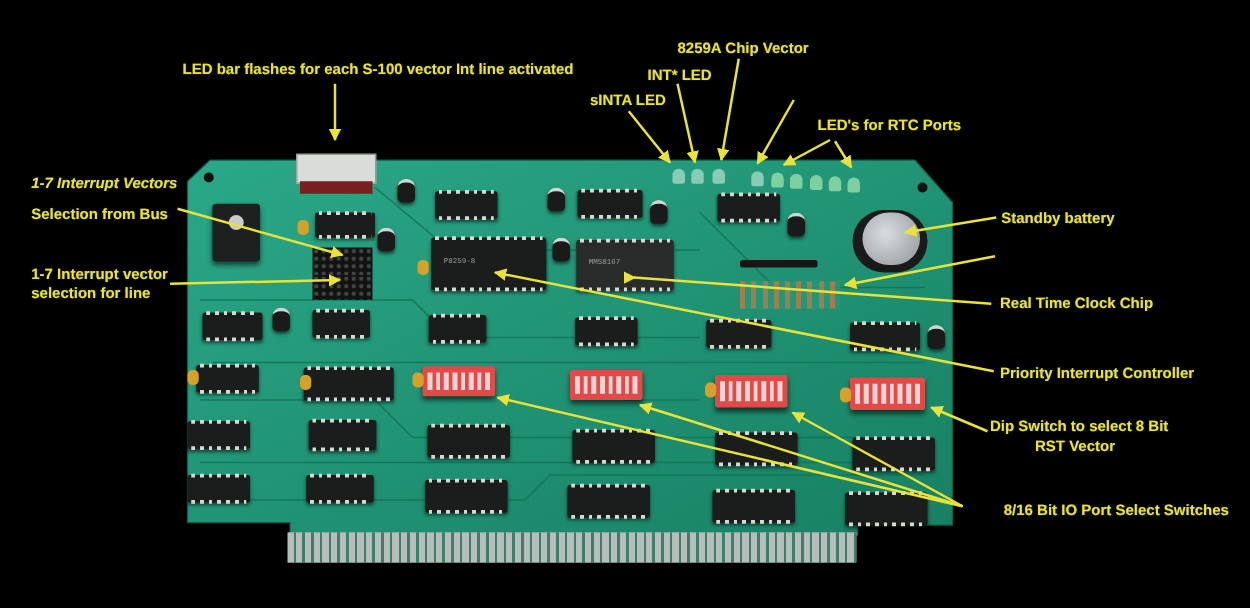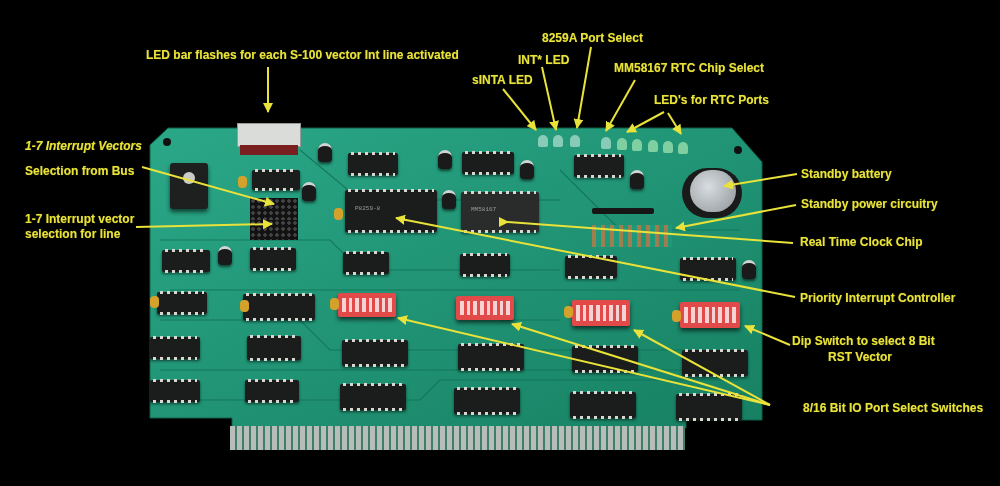--- a/index.html
+++ b/index.html
@@ -189,31 +189,29 @@
       <line x1="507" y1="222" x2="508" y2="222"></line>
       <line x1="795" y1="297" x2="396" y2="218"></line>
       <line x1="790" y1="345" x2="745" y2="326"></line>
       <line x1="770" y1="405" x2="398" y2="318"></line>
       <line x1="770" y1="405" x2="512" y2="324"></line>
       <line x1="770" y1="405" x2="634" y2="330"></line>
     </g>
   </svg>
 
   <div class="label" style="left:146px;top:48px;">LED bar flashes for each S-100 vector Int line activated</div>
-  <div class="label" style="left:542px;top:31px;">8259A Port Select</div>
+  <div class="label" style="left:542px;top:31px;">8259A Chip Vector</div>
   <div class="label" style="left:518px;top:53px;">INT* LED</div>
   <div class="label" style="left:472px;top:73px;">sINTA LED</div>
-  <div class="label" style="left:614px;top:61px;">MM58167 RTC Chip Select</div>
   <div class="label" style="left:654px;top:93px;">LED's for RTC Ports</div>
 
   <div class="label" style="left:25px;top:139px;font-style:italic;">1-7 Interrupt Vectors</div>
   <div class="label" style="left:25px;top:164px;">Selection from Bus</div>
   <div class="label" style="left:25px;top:212px;">1-7 Interrupt vector</div>
   <div class="label" style="left:25px;top:227px;">selection for line</div>
 
   <div class="label" style="left:801px;top:167px;">Standby battery</div>
-  <div class="label" style="left:801px;top:197px;">Standby power circuitry</div>
   <div class="label" style="left:800px;top:235px;">Real Time Clock Chip</div>
   <div class="label" style="left:800px;top:291px;">Priority Interrupt Controller</div>
   <div class="label" style="left:792px;top:334px;">Dip Switch to select 8 Bit</div>
   <div class="label" style="left:828px;top:350px;">RST Vector</div>
   <div class="label" style="left:803px;top:401px;">8/16 Bit IO Port Select Switches</div>
 </div>
 
 </body></html>

